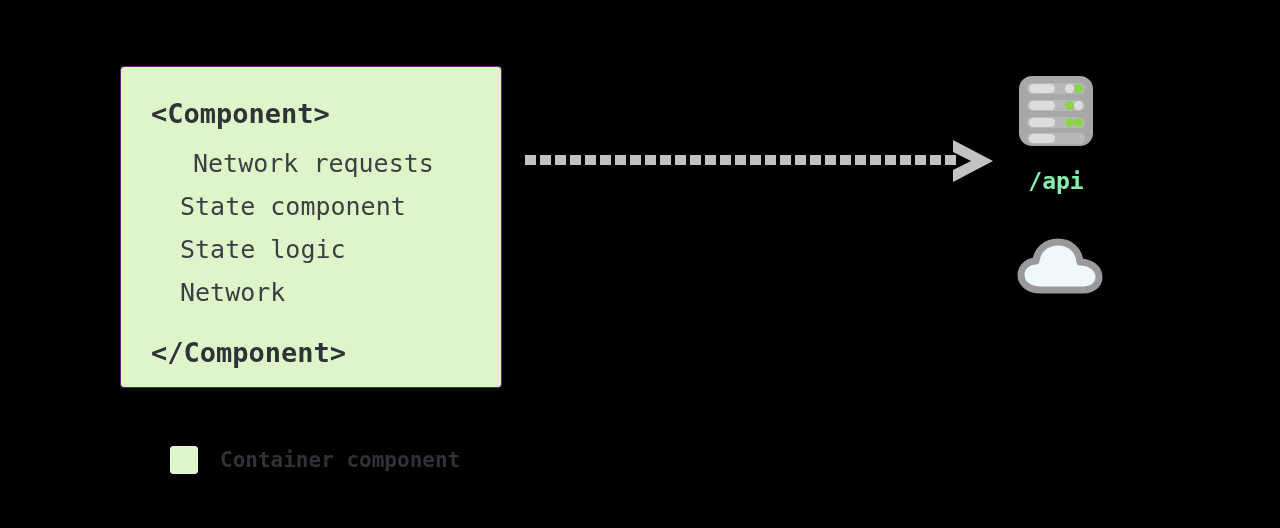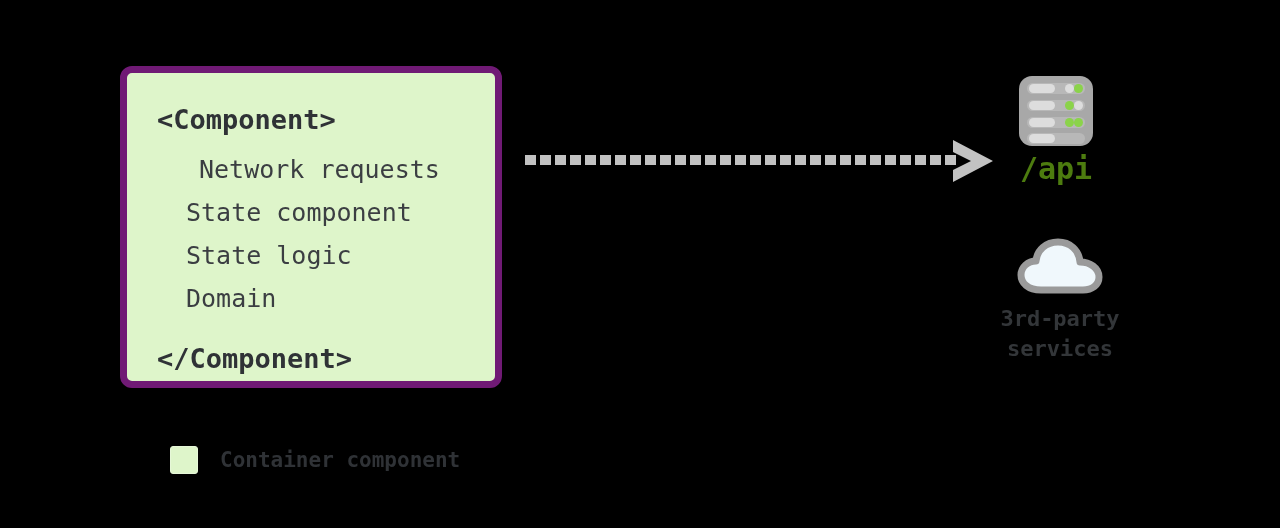--- a/index.html
+++ b/index.html
@@ -17,23 +17,23 @@
   }
 
   
   #container-box {
     position: absolute;
     left: 120px;
     top: 66px;
     width: 382px;
     height: 322px;
     background: #def5ca;
-    border-radius: 12px;
+    border-radius: 4px;
     box-sizing: border-box;
-    border: 7px solid #701a75;
+    border: 1px solid #701a75;
   }
   .code-line {
     position: absolute;
     white-space: pre;
     font-family: "DejaVu Sans Mono", "Liberation Mono", monospace;
     letter-spacing: 0px;
   }
   .code-tag {
     font-size: 27px;
     font-weight: bold;
@@ -90,25 +90,25 @@
     height: 112px;
     text-align: center;
   }
   #server-icon {
     width: 78px;
     height: 74px;
     margin: 0 auto;
     display: block;
   }
   #api-label {
-    margin-top: 3px;
-    font-family: "DejaVu Sans Mono", "Liberation Mono", monospace;
-    font-size: 30px;
-    font-weight: bold;
-    color: #4d7c0f;
+    margin-top: 20px;
+    font-family: "DejaVu Sans Mono", "Liberation Mono", monospace;
+    font-size: 23px;
+    font-weight: bold;
+    color: #86efac;
     letter-spacing: 0px;
   }
 
   
   #cloud-node {
     position: absolute;
     left: 960px;
     top: 238px;
     width: 200px;
     height: 130px;
@@ -163,21 +163,21 @@
 
   <div id="container-box">
     <div class="code-line code-tag" id="line-open">&lt;Component&gt;</div>
 
     <div class="code-line code-item" id="line-item-0">Network requests</div>
 
     <div class="code-line code-item" id="line-item-1">State component</div>
 
     <div class="code-line code-item" id="line-item-2">State logic</div>
 
-    <div class="code-line code-item" id="line-item-3">Domain</div>
+    <div class="code-line code-item" id="line-item-3">Network</div>
 
     <div class="code-line code-tag" id="line-close">&lt;/Component&gt;</div>
   </div>
 
   <div id="arrow-group">
     <div id="arrow-dashes"></div>
     <svg id="arrow-head" viewBox="0 0 48 46">
       <path d="M4 2 L44 23 L4 44 L4 32 L22 23 L4 14 Z" fill="#c2c2c2"></path>
     </svg>
   </div>
@@ -212,22 +212,20 @@
   <div id="cloud-node">
     <svg id="cloud-icon" viewBox="0 0 86 56">
       <path d="M24 52
                C11 52 4 45 4 37
                C4 29 11 23 19 23
                C20 12 29 4 41 4
                C53 4 62 12 63 24
                C73 24 82 30 82 39
                C82 47 75 52 66 52 Z" fill="#f0f8fc" stroke="#9a9a9a" stroke-width="7" stroke-linejoin="round"></path>
     </svg>
-    <div id="cloud-label">3rd-party
-services</div>
   </div>
 
   <div id="legend">
     <div id="legend-swatch"></div>
     <div id="legend-label">Container component</div>
   </div>
 
 </div>
 
 </body></html>

